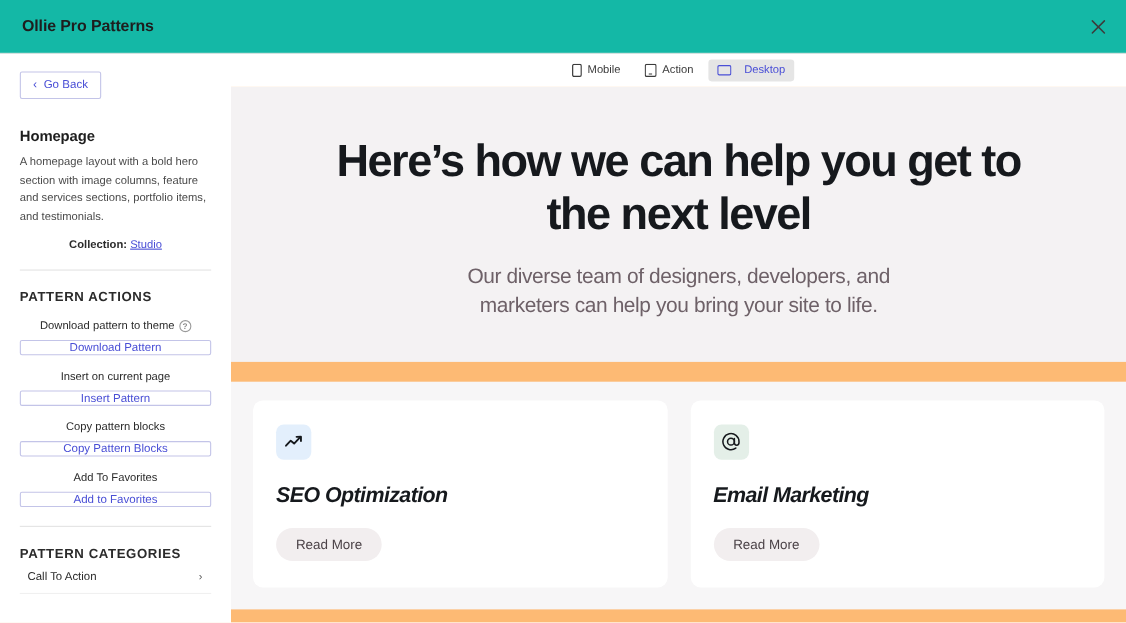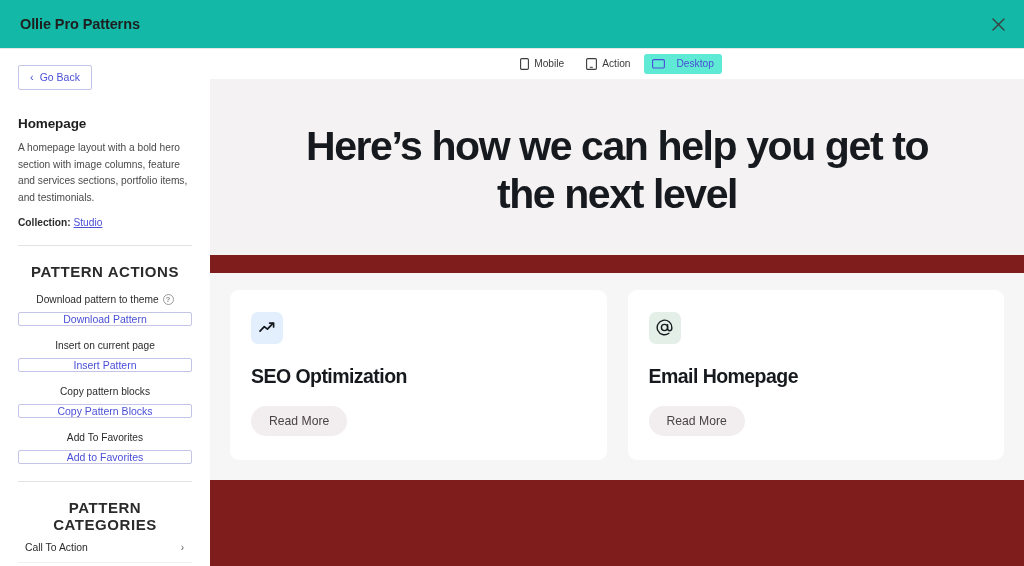--- a/index.html
+++ b/index.html
@@ -89,41 +89,41 @@
     margin-top: 9px;
     font-size: 10.2px;
     line-height: 1.62;
     color: #4a4a4a;
   }
   .sb-collection {
     margin-top: 11px;
     font-size: 10.2px;
     color: #2b2b2b;
     font-weight: 600;
+    text-align: center;
   }
   .sb-collection a {
     color: #4a4fd6;
     text-decoration: underline;
     font-weight: 500;
     cursor: pointer;
   }
 
   .sb-divider {
     margin-top: 17px;
     border-top: 1px solid #e3e3e3;
   }
 
   .sb-section-title {
     margin-top: 17px;
-    font-size: 15px;
+    font-size: 12px;
     font-weight: 700;
     letter-spacing: 0.55px;
     color: #2b2b2b;
     text-transform: uppercase;
-    text-align: center;
   }
 
   .field-label {
     margin-top: 14px;
     font-size: 10.2px;
     color: #2b2b2b;
     font-weight: 500;
     display: flex;
     align-items: center;
     gap: 4px;
@@ -195,30 +195,30 @@
     border: none;
     border-radius: 3px;
     background: transparent;
     color: #3b3b3b;
     font-size: 10.2px;
     font-family: "Liberation Sans", sans-serif;
     cursor: pointer;
     line-height: 1;
   }
   .device-btn.active {
-    background: #5eead4;
+    background: #e5e5e5;
     color: #4a4fd6;
     gap: 11px;
   }
   .device-btn svg { display: block; }
 
   .canvas {
     flex: 1;
     margin-left: 0;
-    background: #7f1d1d;
+    background: #fdba74;
     overflow: hidden;
     position: relative;
   }
 
   
   .hero {
     background: #f4f2f3;
     padding: 44px 40px 36px 40px;
     text-align: center;
   }
@@ -265,20 +265,21 @@
     align-items: center;
     justify-content: center;
   }
   .card-icon svg { display: block; }
   .card-title {
     margin-top: 21px;
     font-size: 19.5px;
     font-weight: 800;
     color: #16191d;
     letter-spacing: -0.55px;
+    font-style: italic;
   }
   .card-text {
     margin-top: 12px;
     font-size: 12.6px;
     line-height: 1.56;
     color: #474246;
     letter-spacing: -0.12px;
   }
   .read-more {
     margin-top: 18px;
@@ -398,20 +399,21 @@
         </span>
         <span>Desktop</span>
       </button>
 
     </div>
 
     <div class="canvas">
 
       <div class="hero">
         <h1>Here’s how we can help you get to the next level</h1>
+        <p>Our diverse team of designers, developers, and marketers can help you bring your site to life.</p>
       </div>
 
       <div class="cards">
 
         <article class="card">
           <div class="card-icon" style="background:#e3effc;">
             <svg width="17" height="13" viewBox="0 0 17 13" fill="none" aria-hidden="true">
               <path d="M1 10.2 L5.3 5.6 L8.4 8.2 L13.9 2.3" stroke="#16191d" stroke-width="1.7" stroke-linecap="round" stroke-linejoin="round"></path>
               <path d="M10.6 2.1 L14.6 2.0 L14.6 6.0" stroke="#16191d" stroke-width="1.7" stroke-linecap="round" stroke-linejoin="round"></path>
             </svg>
@@ -420,21 +422,21 @@
           <button class="read-more">Read More</button>
         </article>
 
         <article class="card">
           <div class="card-icon" style="background:#e4efe8;">
             <svg width="17" height="17" viewBox="0 0 17 17" fill="none" aria-hidden="true">
               <circle cx="8.5" cy="8.5" r="3.1" stroke="#16191d" stroke-width="1.4"></circle>
               <path d="M11.6 5.6 V9.6 a2.1 2.1 0 0 0 4.2 0 V8.5 a7.3 7.3 0 1 0 -2.9 5.8" stroke="#16191d" stroke-width="1.4" stroke-linecap="round" fill="none"></path>
             </svg>
           </div>
-          <h2 class="card-title">Email Homepage</h2>
+          <h2 class="card-title">Email Marketing</h2>
           <button class="read-more">Read More</button>
         </article>
 
       </div>
 
     </div>
 
   </section>
 
 </div>

